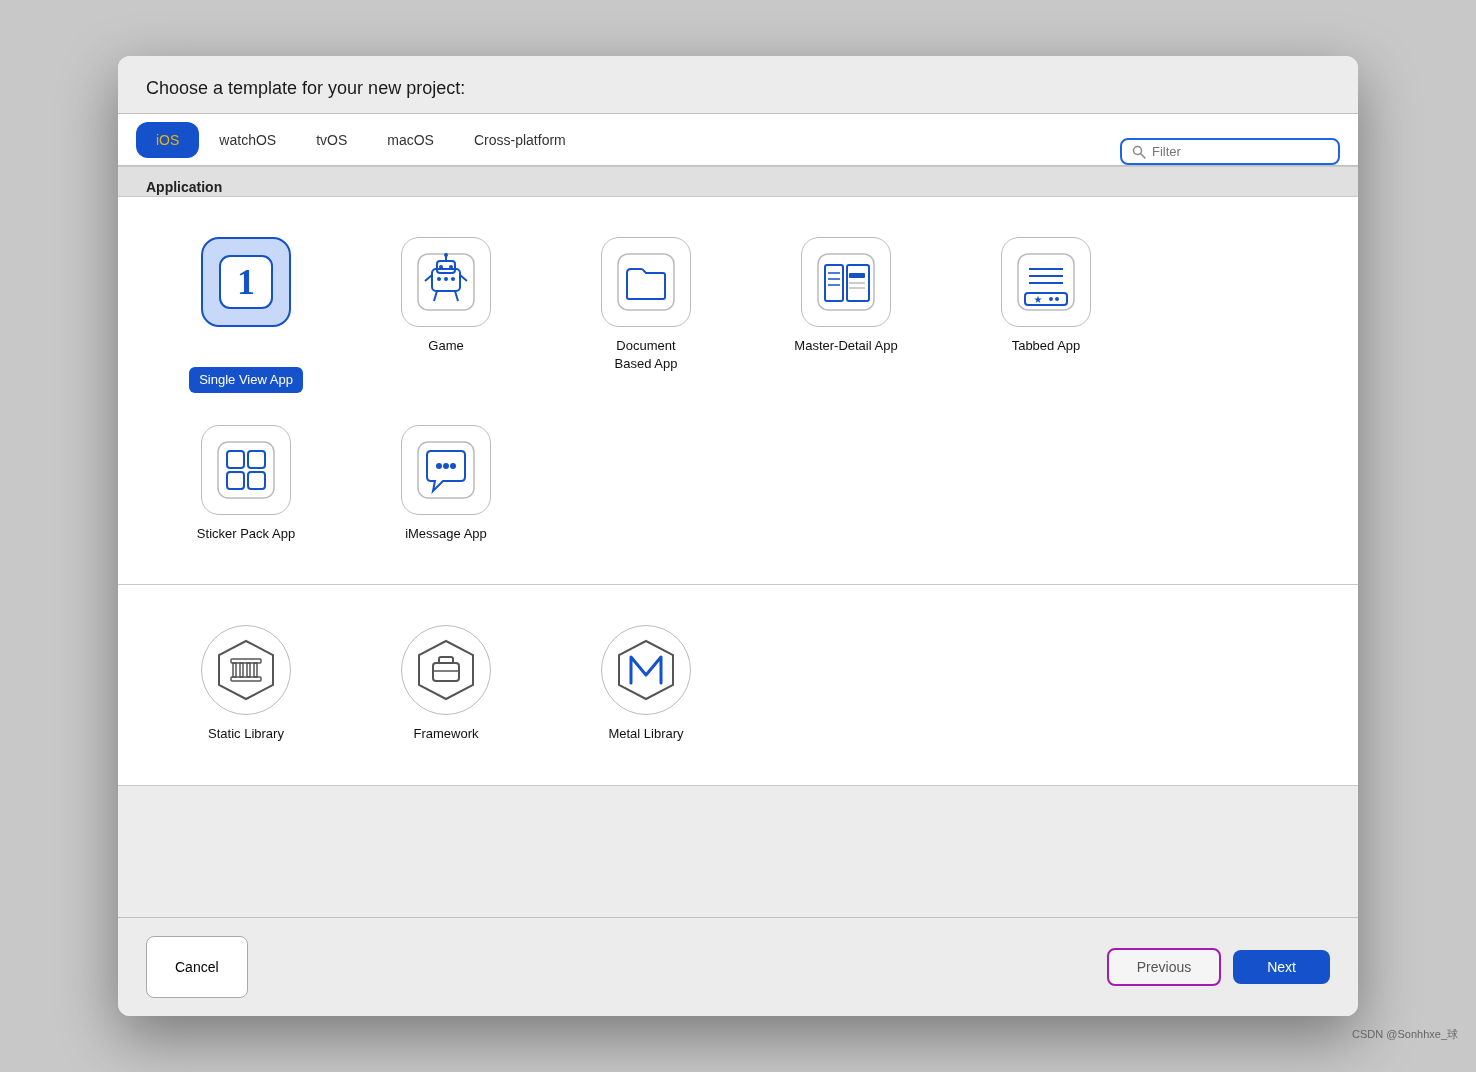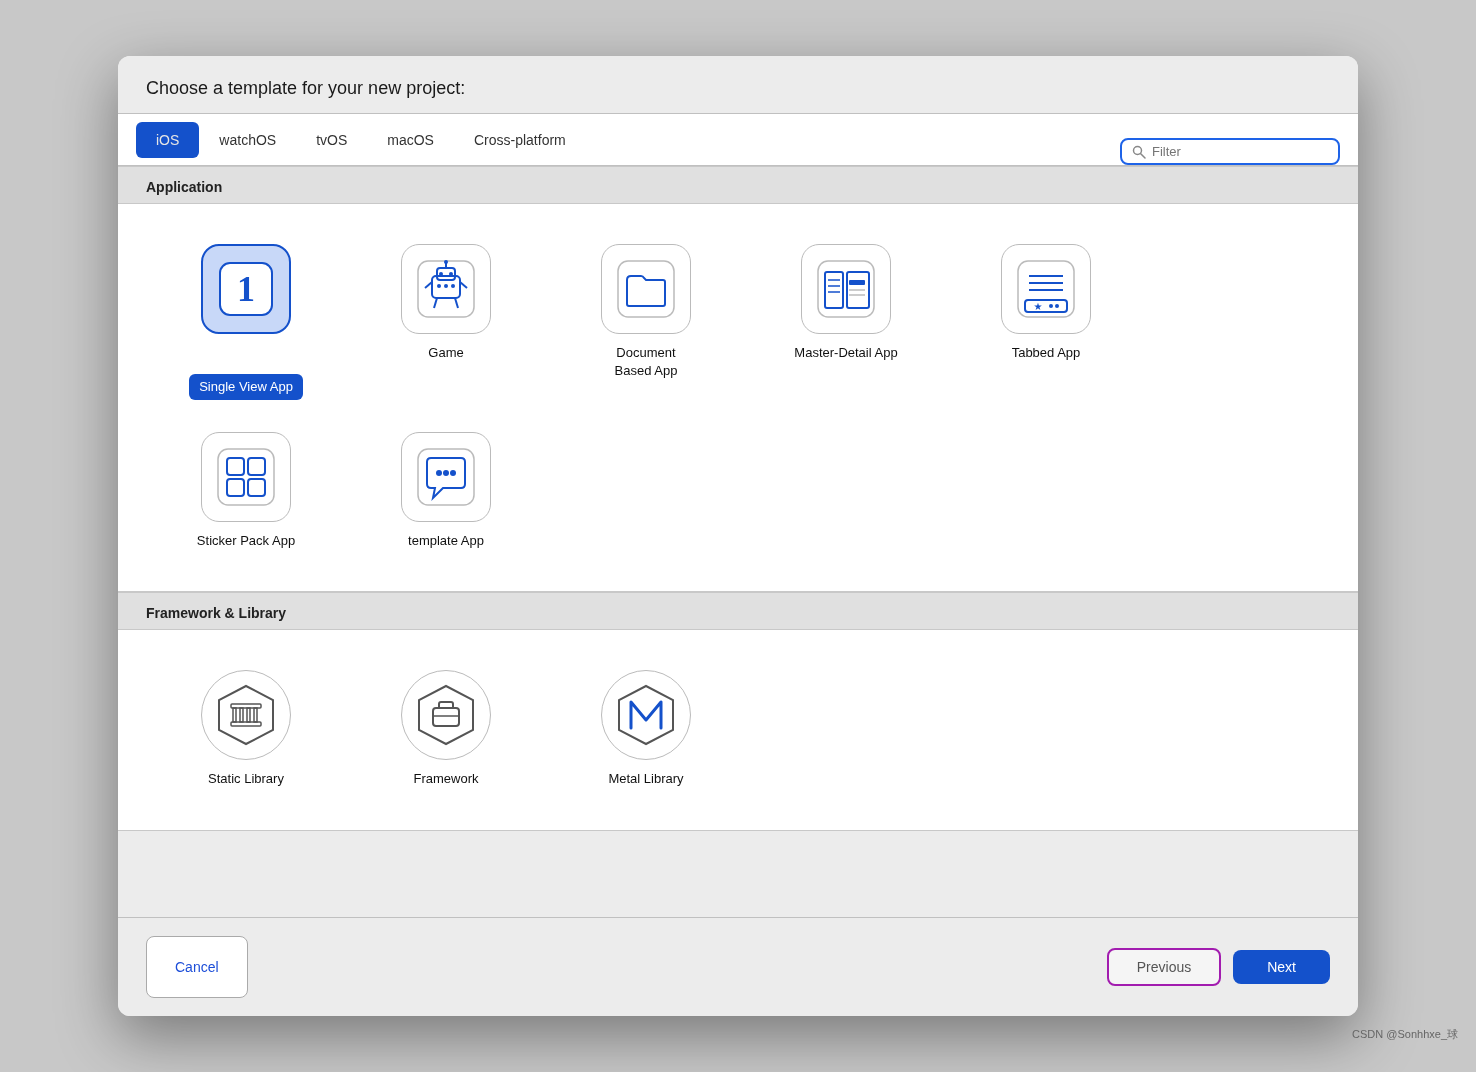--- a/index.html
+++ b/index.html
@@ -43,22 +43,22 @@
       font-size: 14px;
       border: none;
       background: transparent;
       cursor: pointer;
       color: #333;
       border-radius: 6px;
       font-family: inherit;
     }
     .tab-btn.active {
       background: #1451cb;
-      color: #e5e5e5;
-      border-radius: 6px;
+      color: #eab308;
+      border-radius: 12px;
     }
     .filter-wrap {
       margin-left: auto;
       display: flex;
       align-items: center;
       margin-top: 24px;
     }
     .filter-input-wrap {
       display: flex;
       align-items: center;
@@ -84,21 +84,21 @@
     }
     .content-area {
       flex: 1;
       overflow-y: auto;
       padding: 0;
     }
     .section {
       margin-bottom: 0;
     }
     .section-header {
-      padding: 12px 28px 8px 28px;
+      padding: 12px 28px 1px 28px;
       font-size: 14px;
       font-weight: 700;
       color: #222;
       background: #e0e0e0;
       border-bottom: 1px solid #c8c8c8;
       border-top: 1px solid #c8c8c8;
     }
     .template-grid {
       display: flex;
       flex-wrap: wrap;
@@ -154,21 +154,21 @@
       gap: 12px;
     }
     .btn-cancel {
       padding: 22px 28px;
       font-size: 14px;
       border: 1px solid #aaa;
       border-radius: 8px;
       background: #fff;
       cursor: pointer;
       font-family: inherit;
-      color: #1d4ed8;
+      color: #000000;
     }
     .btn-previous {
       padding: 9px 28px;
       font-size: 14px;
       border: 2px solid #a21caf;
       border-radius: 8px;
       background: #f5f5f5;
       cursor: pointer;
       font-family: inherit;
       color: #555;
@@ -339,28 +339,27 @@
             <svg width="62" height="62" viewBox="0 0 62 62">
               <rect x="3" y="3" width="56" height="56" rx="10" fill="white" stroke="#bbb" stroke-width="1.5"></rect>
 
               <path d="M12 16 Q12 12 16 12 L46 12 Q50 12 50 16 L50 38 Q50 42 46 42 L28 42 L18 52 L20 42 L16 42 Q12 42 12 38 Z" fill="none" stroke="#1451cb" stroke-width="2"></path>
 
               <circle cx="24" cy="27" r="3" fill="#1451cb"></circle>
               <circle cx="31" cy="27" r="3" fill="#1451cb"></circle>
               <circle cx="38" cy="27" r="3" fill="#1451cb"></circle>
             </svg>
           </div>
-          <span class="item-label">template App</span>
+          <span class="item-label">iMessage App</span>
         </div>
 
       </div>
     </div>
 
     <div class="section">
-      <div class="section-header">Framework &amp; Library</div>
       <div class="template-grid">
 
         <div class="template-item">
           <div class="icon-wrap" style="border-radius:50%; width:90px; height:90px;">
             <svg width="70" height="70" viewBox="0 0 70 70">
 
               <polygon points="35,6 62,20 62,50 35,64 8,50 8,20" fill="none" stroke="#555" stroke-width="2"></polygon>
 
               <rect x="20" y="42" width="30" height="4" rx="1" fill="none" stroke="#555" stroke-width="1.5"></rect>
               <rect x="20" y="24" width="30" height="4" rx="1" fill="none" stroke="#555" stroke-width="1.5"></rect>

